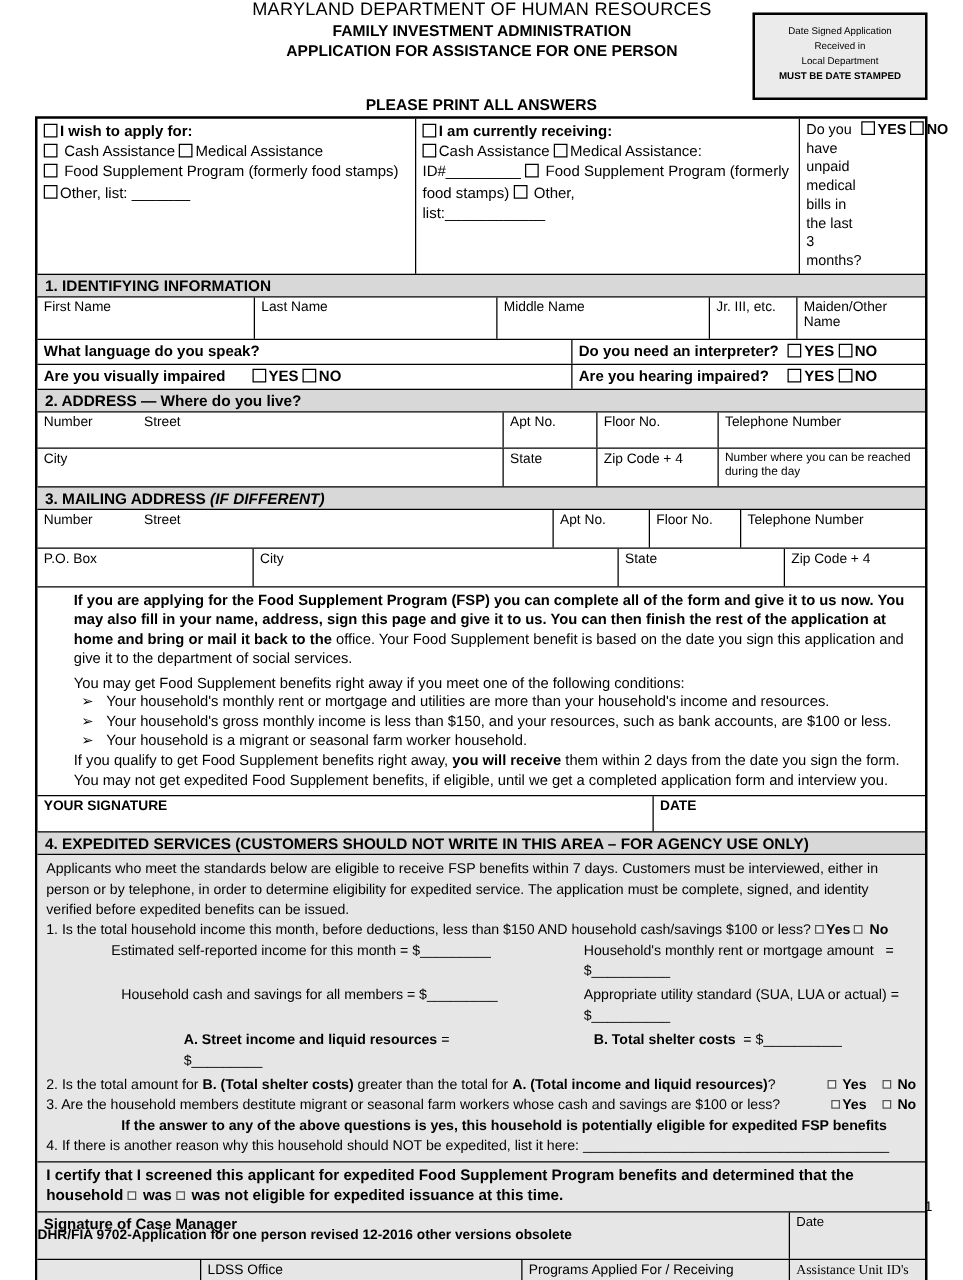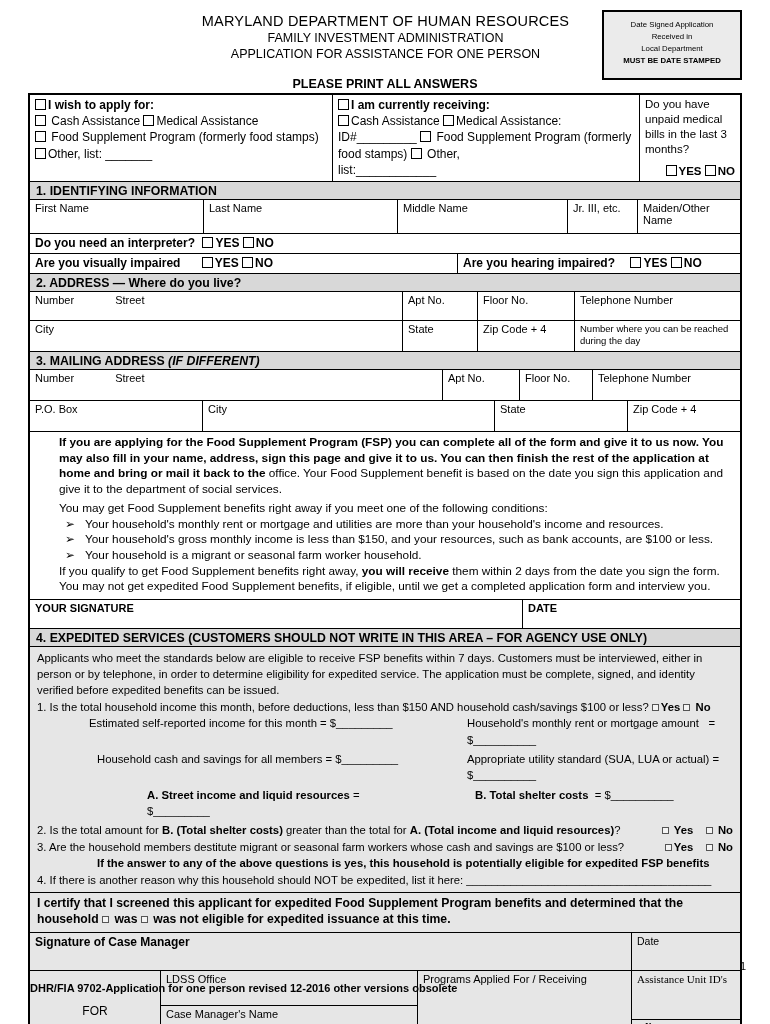--- a/index.html
+++ b/index.html
@@ -4,24 +4,24 @@
 <style>
   * { margin:0; padding:0; box-sizing:border-box; }
   html,body { background:#fff; }
   .page {
     position:relative; width:770px; height:1024px; background:#ffffff;
     font-family:"Liberation Sans", sans-serif; color:#000; overflow:hidden;
   }
   .content { position:absolute; left:28px; top:0; width:714px; }
 
   
-  .hdr { position:relative; height:76px; padding-top:13px; }
+  .hdr { position:relative; height:76px; }
   .hdr-titles { width:575px; margin-left:70px; text-align:center; }
   .hdr-l1 { font-size:14.5px; letter-spacing:.2px; }
-  .hdr-l2, .hdr-l3 { font-size:12.5px; font-weight:normal; }
+  .hdr-l2, .hdr-l3 { font-size:12.5px; font-weight:bold; }
   .hdr-l2 { margin-top:2px; } .hdr-l3 { margin-top:2px; }
   .stamp {
     position:absolute; right:0; top:10px; width:140px; height:70px;
     border:2px solid #000; background:#ebebeb; text-align:center;
     font-size:7.8px; padding-top:7px; line-height:1.55;
   }
   .stamp .b { font-weight:bold; }
   .print-note { text-align:center; font-weight:bold; font-size:12.5px; margin:1px 0 2px 0; }
 
   
@@ -109,38 +109,39 @@
         </div>
         <div class="cell" style="flex:0 0 307px; font-size:12px; line-height:1.35;">
           <span class="cb"></span><span class="b">I am currently receiving:</span><br>
           <span class="cb"></span><span>Cash Assistance</span>
           <span class="cb"></span><span>Medical Assistance:</span><br>
           <span>ID#_________</span>
           <span class="cb"></span> <span>Food Supplement Program (formerly food stamps)</span>
           <span class="cb"></span> <span>Other,</span><br>
           <span>list:____________</span>
         </div>
-        <div class="cell" style="flex:1; font-size:11.5px; line-height:1.3; display:flex; flex-direction:column; justify-content:space-between;">
+        <div class="cell" style="flex:1; font-size:11.5px; line-height:1.3; display:flex; flex-direction:row; justify-content:space-between;">
           <span>Do you have unpaid medical bills in the last 3 months?</span>
           <span style="text-align:right; white-space:nowrap;">
             <span class="cb"></span><span class="b">YES</span>
             <span class="cb"></span><span class="b">NO</span>
           </span>
         </div>
       </div>
 
       <div class="sec-head">1.  IDENTIFYING INFORMATION</div>
       <div class="row" style="min-height:34px;">
         <div class="cell" style="flex:0 0 173px;">First Name</div>
         <div class="cell" style="flex:0 0 194px;">Last Name</div>
         <div class="cell" style="flex:0 0 170px;">Middle Name</div>
         <div class="cell" style="flex:0 0 70px; padding-right:2px;">Jr.  III, etc.</div>
         <div class="cell" style="flex:1;">Maiden/Other Name</div>
       </div>
       <div class="row" style="min-height:20px;">
+        <div class="cell q12" style="flex:0 0 427px;">What language do you speak?</div>
         <div class="cell q12" style="flex:1; white-space:nowrap;">
           <span>Do you need an interpreter?</span>
           <span class="cb" style="margin-left:4px;"></span><span>YES</span>
           <span class="cb"></span><span>NO</span>
         </div>
       </div>
       <div class="row" style="min-height:20px;">
         <div class="cell q12" style="flex:0 0 427px;">
           <span>Are you visually impaired</span>
           <span class="cb" style="margin-left:18px;"></span><span>YES</span>

